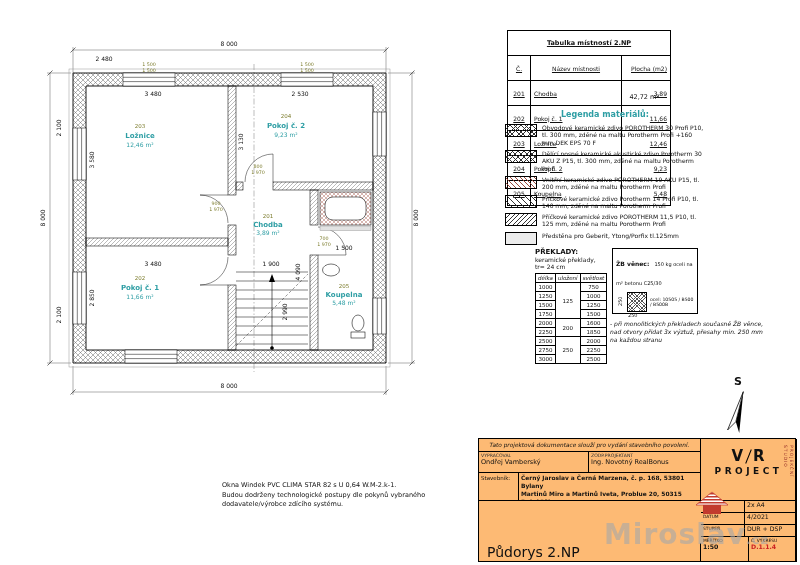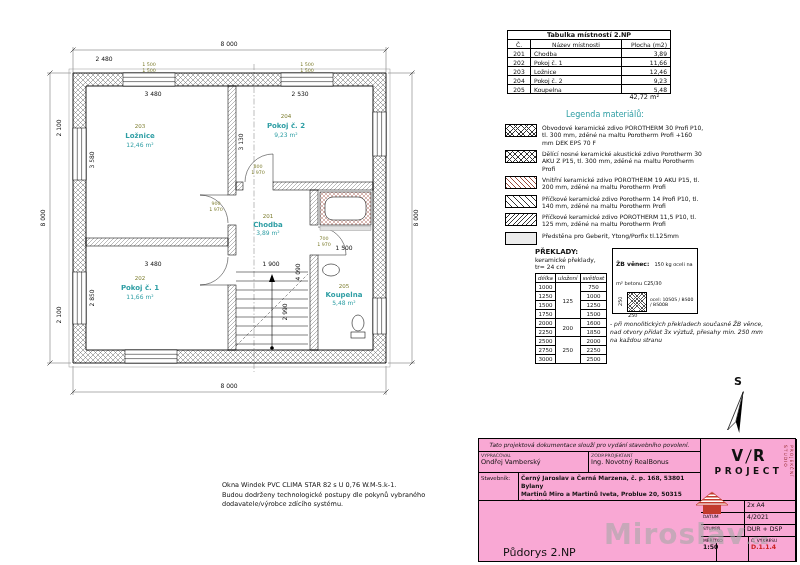--- a/index.html
+++ b/index.html
@@ -8,29 +8,29 @@
   .abs{position:absolute;}
   
   svg text{font-family:"DejaVu Sans","Liberation Sans",sans-serif;}
   .t-num{font-size:5.5px;fill:#7a7a2a;text-anchor:middle;}
   .t-name{font-size:7px;font-weight:bold;fill:#2E9EA4;text-anchor:middle;}
   .t-area{font-size:6px;fill:#2E9EA4;text-anchor:middle;}
   .t-dim{font-size:6px;fill:#111;text-anchor:middle;}
   .t-open{font-size:4.8px;fill:#7a7a2a;text-anchor:middle;}
   
   .roomtab{position:absolute;left:507px;top:30px;border-collapse:collapse;background:#fff;}
-  .roomtab td,.roomtab th{border:1px solid #000;font-size:6px;padding:0 3px;height:8px;font-weight:normal;white-space:nowrap;}
+  .roomtab td,.roomtab th{border:1px solid #000;font-size:6px;padding:8px 3px;height:8px;font-weight:normal;white-space:nowrap;text-decoration:underline;}
   .roomtab .tt{font-size:6.5px;font-weight:bold;text-align:center;}
   .roomtab .c1{width:16px;text-align:center;}
   .roomtab .c2{width:84px;}
   .roomtab .c3{width:42px;text-align:right;}
   .roomtotal{position:absolute;left:507px;top:93px;width:152px;text-align:right;font-size:6.5px;}
   
   .legend{position:absolute;left:505px;top:110px;width:200px;}
-  .legtitle{font-size:8px;font-weight:normal;color:#2E9EA4;text-align:center;margin-bottom:5px;}
+  .legtitle{font-size:8px;font-weight:bold;color:#2E9EA4;text-align:center;margin-bottom:5px;}
   .legitem{display:flex;gap:5px;margin-bottom:4px;align-items:flex-start;}
   .sw{width:30px;height:11px;border:1px solid #000;flex:0 0 auto;background:#fff;}
   .sw1{background:
       repeating-linear-gradient(45deg,#333 0,#333 .6px,transparent .6px,transparent 2.6px),
       repeating-linear-gradient(-45deg,#333 0,#333 .6px,transparent .6px,transparent 2.6px);}
   .sw2{background:
       repeating-linear-gradient(45deg,#333 0,#333 .6px,transparent .6px,transparent 4px),
       repeating-linear-gradient(-45deg,#333 0,#333 .6px,transparent .6px,transparent 4px);}
   .sw3{background:repeating-linear-gradient(45deg,#9c4a3c 0,#9c4a3c .8px,transparent .8px,transparent 3.4px);}
   .sw4{background:repeating-linear-gradient(45deg,#333 0,#333 .7px,transparent .7px,transparent 4.2px);}
@@ -57,34 +57,34 @@
   .zbdimh{font-size:5px;margin-left:12px;}
   .lintelnote{position:absolute;left:610px;top:320px;width:158px;font-size:6px;font-style:italic;line-height:1.3;}
   
   .north{position:absolute;left:718px;top:375px;width:40px;text-align:center;}
   .north-s{font-size:11px;font-weight:bold;}
   
   .notes{position:absolute;left:222px;top:481px;width:252px;font-size:6.5px;line-height:1.3;}
   .notes div{margin-bottom:2px;}
   .notes .gap{margin-top:0;}
   
-  .tb{position:absolute;left:478px;top:438px;width:318px;height:124px;border:1px solid #000;background:#f9a8d4;box-sizing:border-box;font-size:6px;}
+  .tb{position:absolute;left:478px;top:438px;width:318px;height:124px;border:1px solid #000;background:#fdba74;box-sizing:border-box;font-size:6px;}
   .tb .cell{position:absolute;box-sizing:border-box;border-right:1px solid #000;border-bottom:1px solid #000;overflow:hidden;}
   .tb .cap{font-size:4.6px;color:#333;padding:1px 2px 0 2px;}
   .tb .val{font-size:6.5px;padding:0 2px;}
   .tb-disc{left:0;top:0;width:222px;height:13px;font-style:italic;font-size:5.8px;line-height:13px;text-align:center;}
   .tb-vyp{left:0;top:13px;width:110px;height:21px;}
   .tb-zod{left:110px;top:13px;width:112px;height:21px;}
   .tb-stav{left:0;top:34px;width:40px;height:28px;font-size:5.5px;padding-top:2px;padding-left:2px;}
   .tb-stavnames{left:40px;top:34px;width:182px;height:28px;font-size:5.9px;font-weight:bold;line-height:1.35;padding:2px 2px;}
   .tb-proj{left:0;top:62px;width:222px;height:42px;text-align:center;}
   .tb-proj .p1{font-size:8px;font-weight:bold;margin-top:4px;}
   .tb-proj .p2{font-size:8px;font-weight:bold;}
   .tb-proj .parcel{font-size:5.2px;text-align:left;padding-left:4px;margin-top:4px;}
-  .tb-dwg{left:16px;top:104px;width:222px;height:19px;border-bottom:none;font-size:11px;line-height:19px;padding-left:8px;}
+  .tb-dwg{left:0;top:104px;width:222px;height:19px;border-bottom:none;font-size:14px;line-height:19px;padding-left:8px;}
   .tb-logo{left:222px;top:0;width:96px;height:62px;border-right:none;}
   .vr{display:flex;align-items:center;justify-content:center;margin-top:8px;gap:2px;}
   .vr-l{font-size:15px;font-weight:bold;letter-spacing:1px;}
   .vr-slash{width:1px;height:15px;background:#000;transform:rotate(22deg);margin:0 2px;}
   .vr-p{font-size:9px;font-weight:bold;letter-spacing:3.5px;text-align:center;margin-top:1px;}
   .vr-side{position:absolute;right:2px;top:6px;writing-mode:vertical-rl;font-size:4.4px;color:#8b2020;letter-spacing:1px;line-height:1.4;}
   .tb-r1c,.tb-r2c,.tb-r3c{left:222px;width:44px;height:12px;}
   .tb-r1v,.tb-r2v,.tb-r3v{left:266px;width:52px;height:12px;border-right:none;}
   .tb-r1c,.tb-r1v{top:62px;} .tb-r2c,.tb-r2v{top:74px;} .tb-r3c,.tb-r3v{top:86px;}
   .tb .mini-cap{font-size:4.4px;padding:1px 2px 0 2px;}
@@ -412,21 +412,21 @@
     <div class="north-s">S</div>
     <svg width="34" height="50">
       <g transform="rotate(14 17 25)">
         <polygon points="17,3 23,44 17,34" fill="#000"></polygon>
         <polygon points="17,3 11,44 17,34" fill="#fff" stroke="#000" stroke-width="0.7"></polygon>
       </g>
     </svg>
   </div>
 
   <div class="notes">
-    <div>Okna Windek PVC CLIMA STAR 82 s U 0,76 W.M-5.k-1.</div>
+    <div>Okna Windek PVC CLIMA STAR 82 s U 0,64 W.M-2.k-1.</div>
     <div class="gap">Budou dodrženy technologické postupy dle pokynů vybraného dodavatele/výrobce zdícího systému.</div>
   </div>
 
   <div class="tb">
     <div class="cell tb-disc">Tato projektová dokumentace slouží pro vydání stavebního povolení.</div>
 
     <div class="cell tb-vyp">
       <div class="cap">VYPRACOVAL</div>
       <div class="val">Ondřej Vamberský</div>
     </div>

